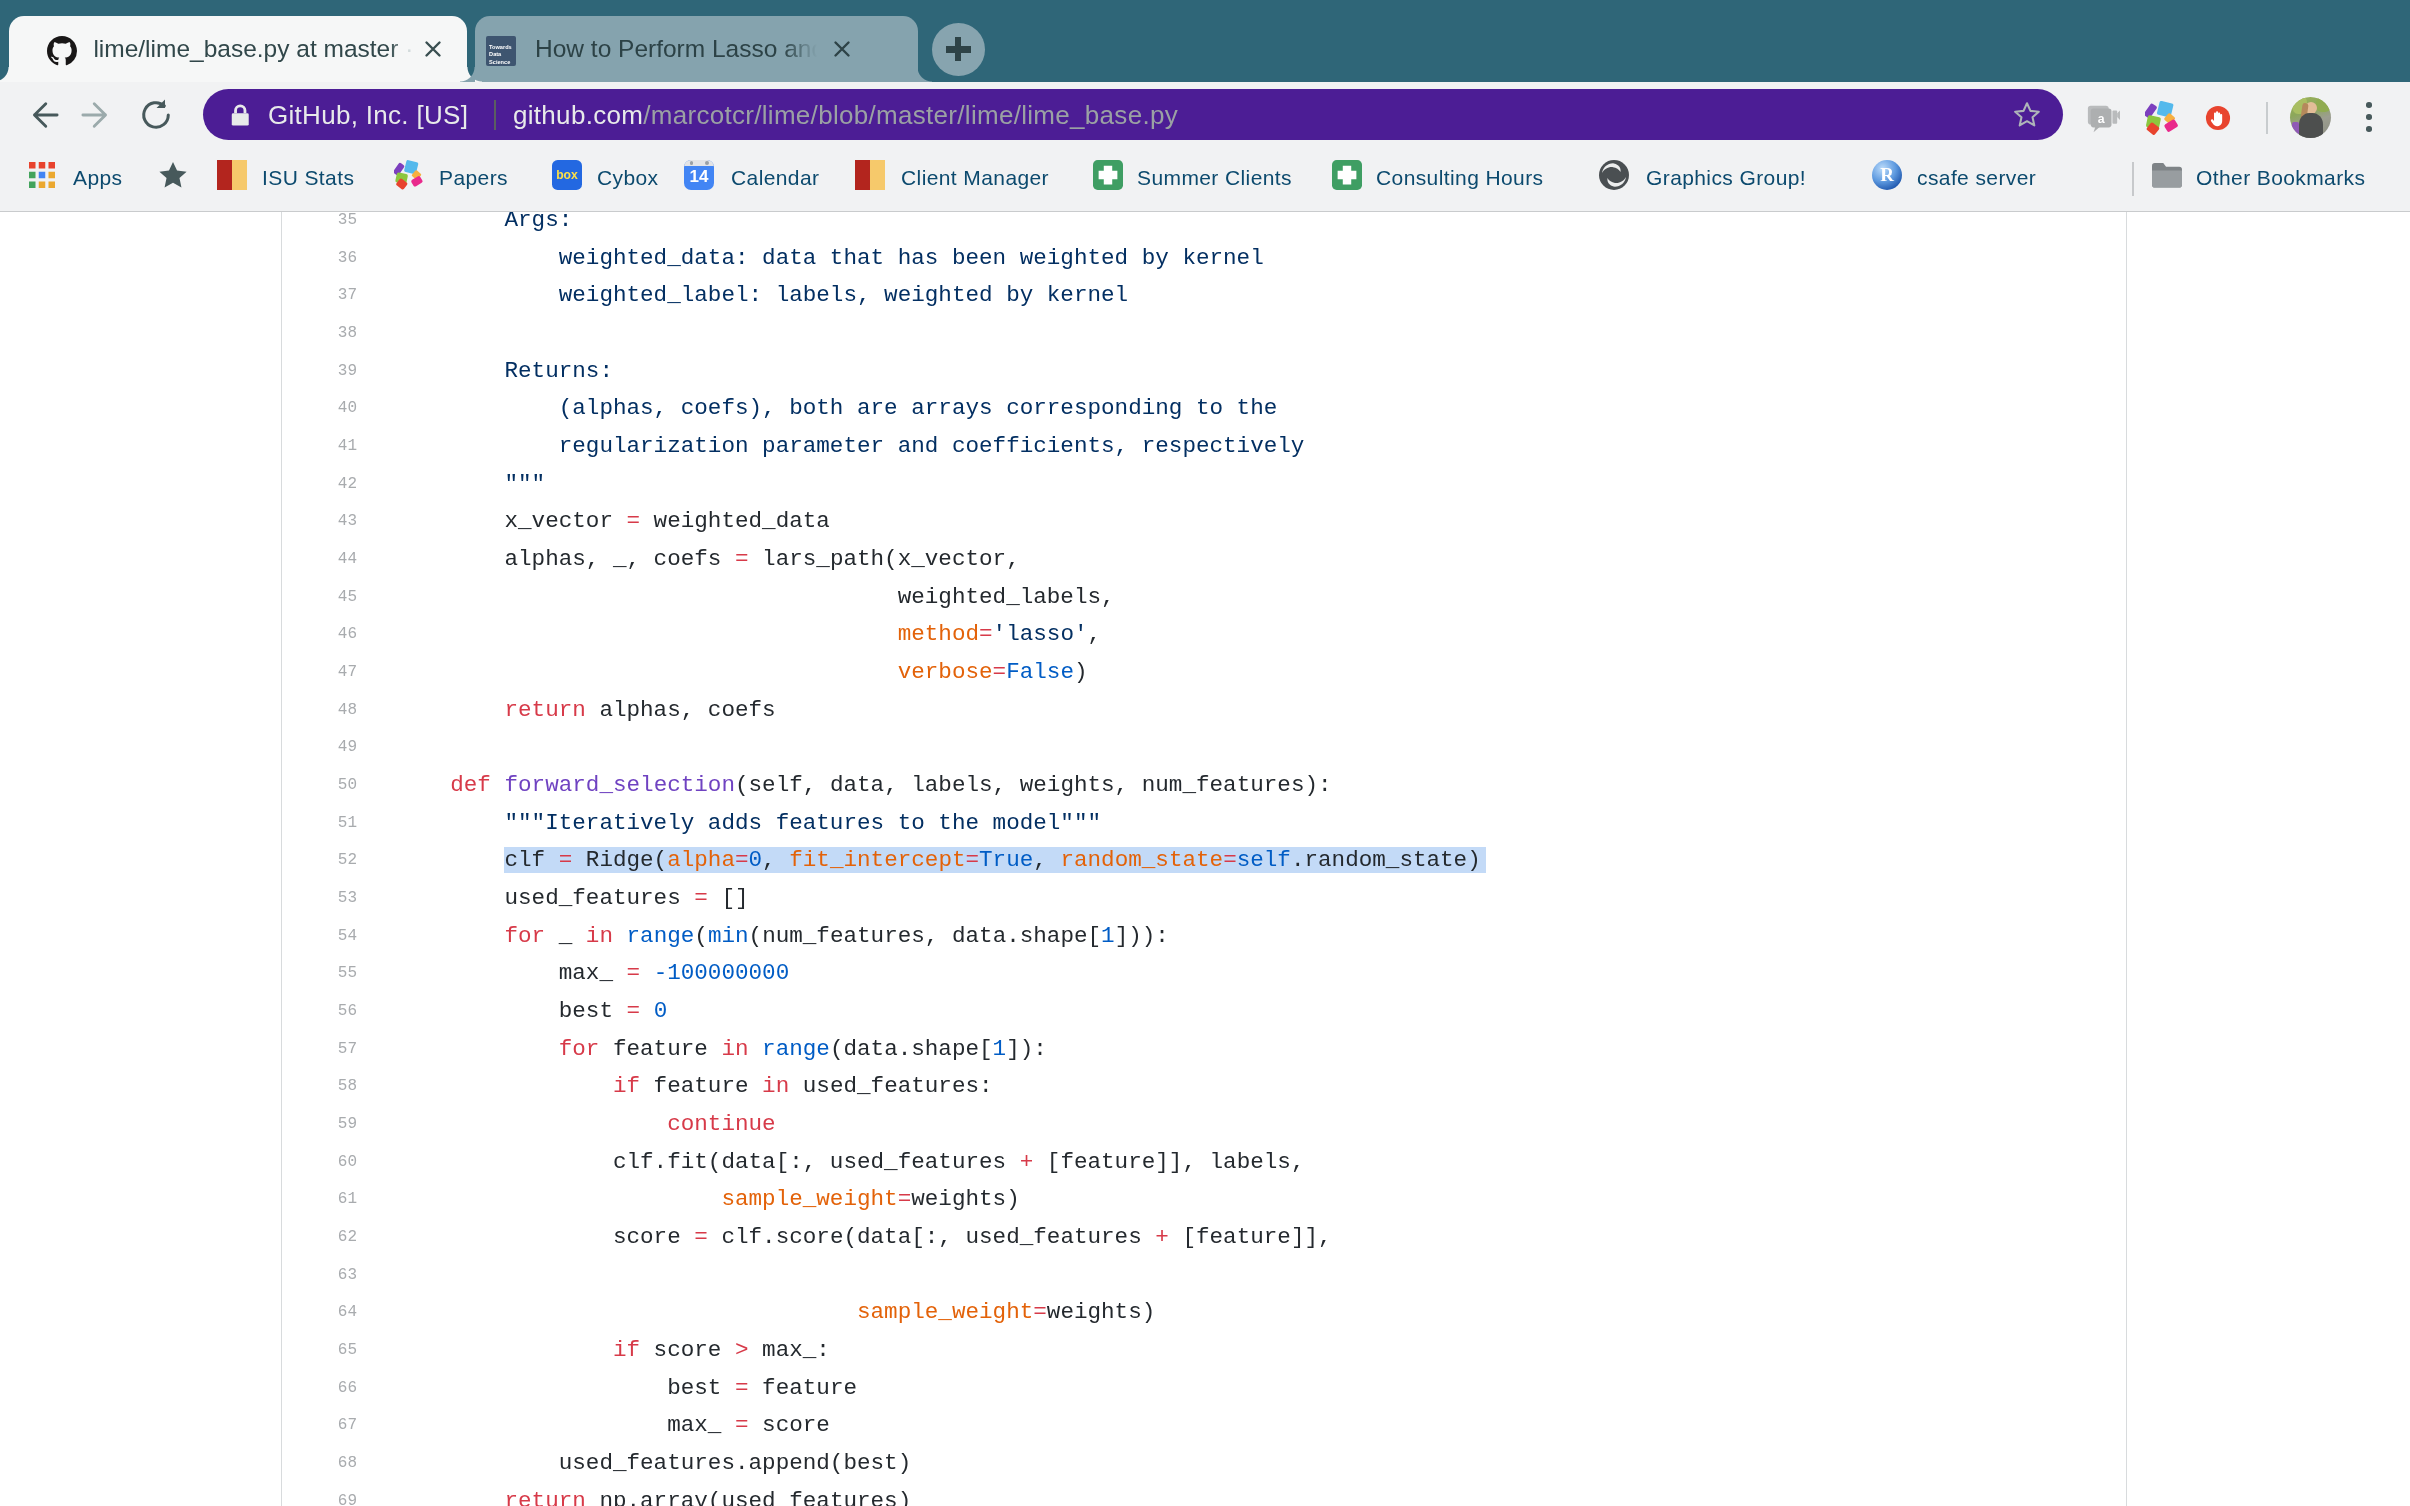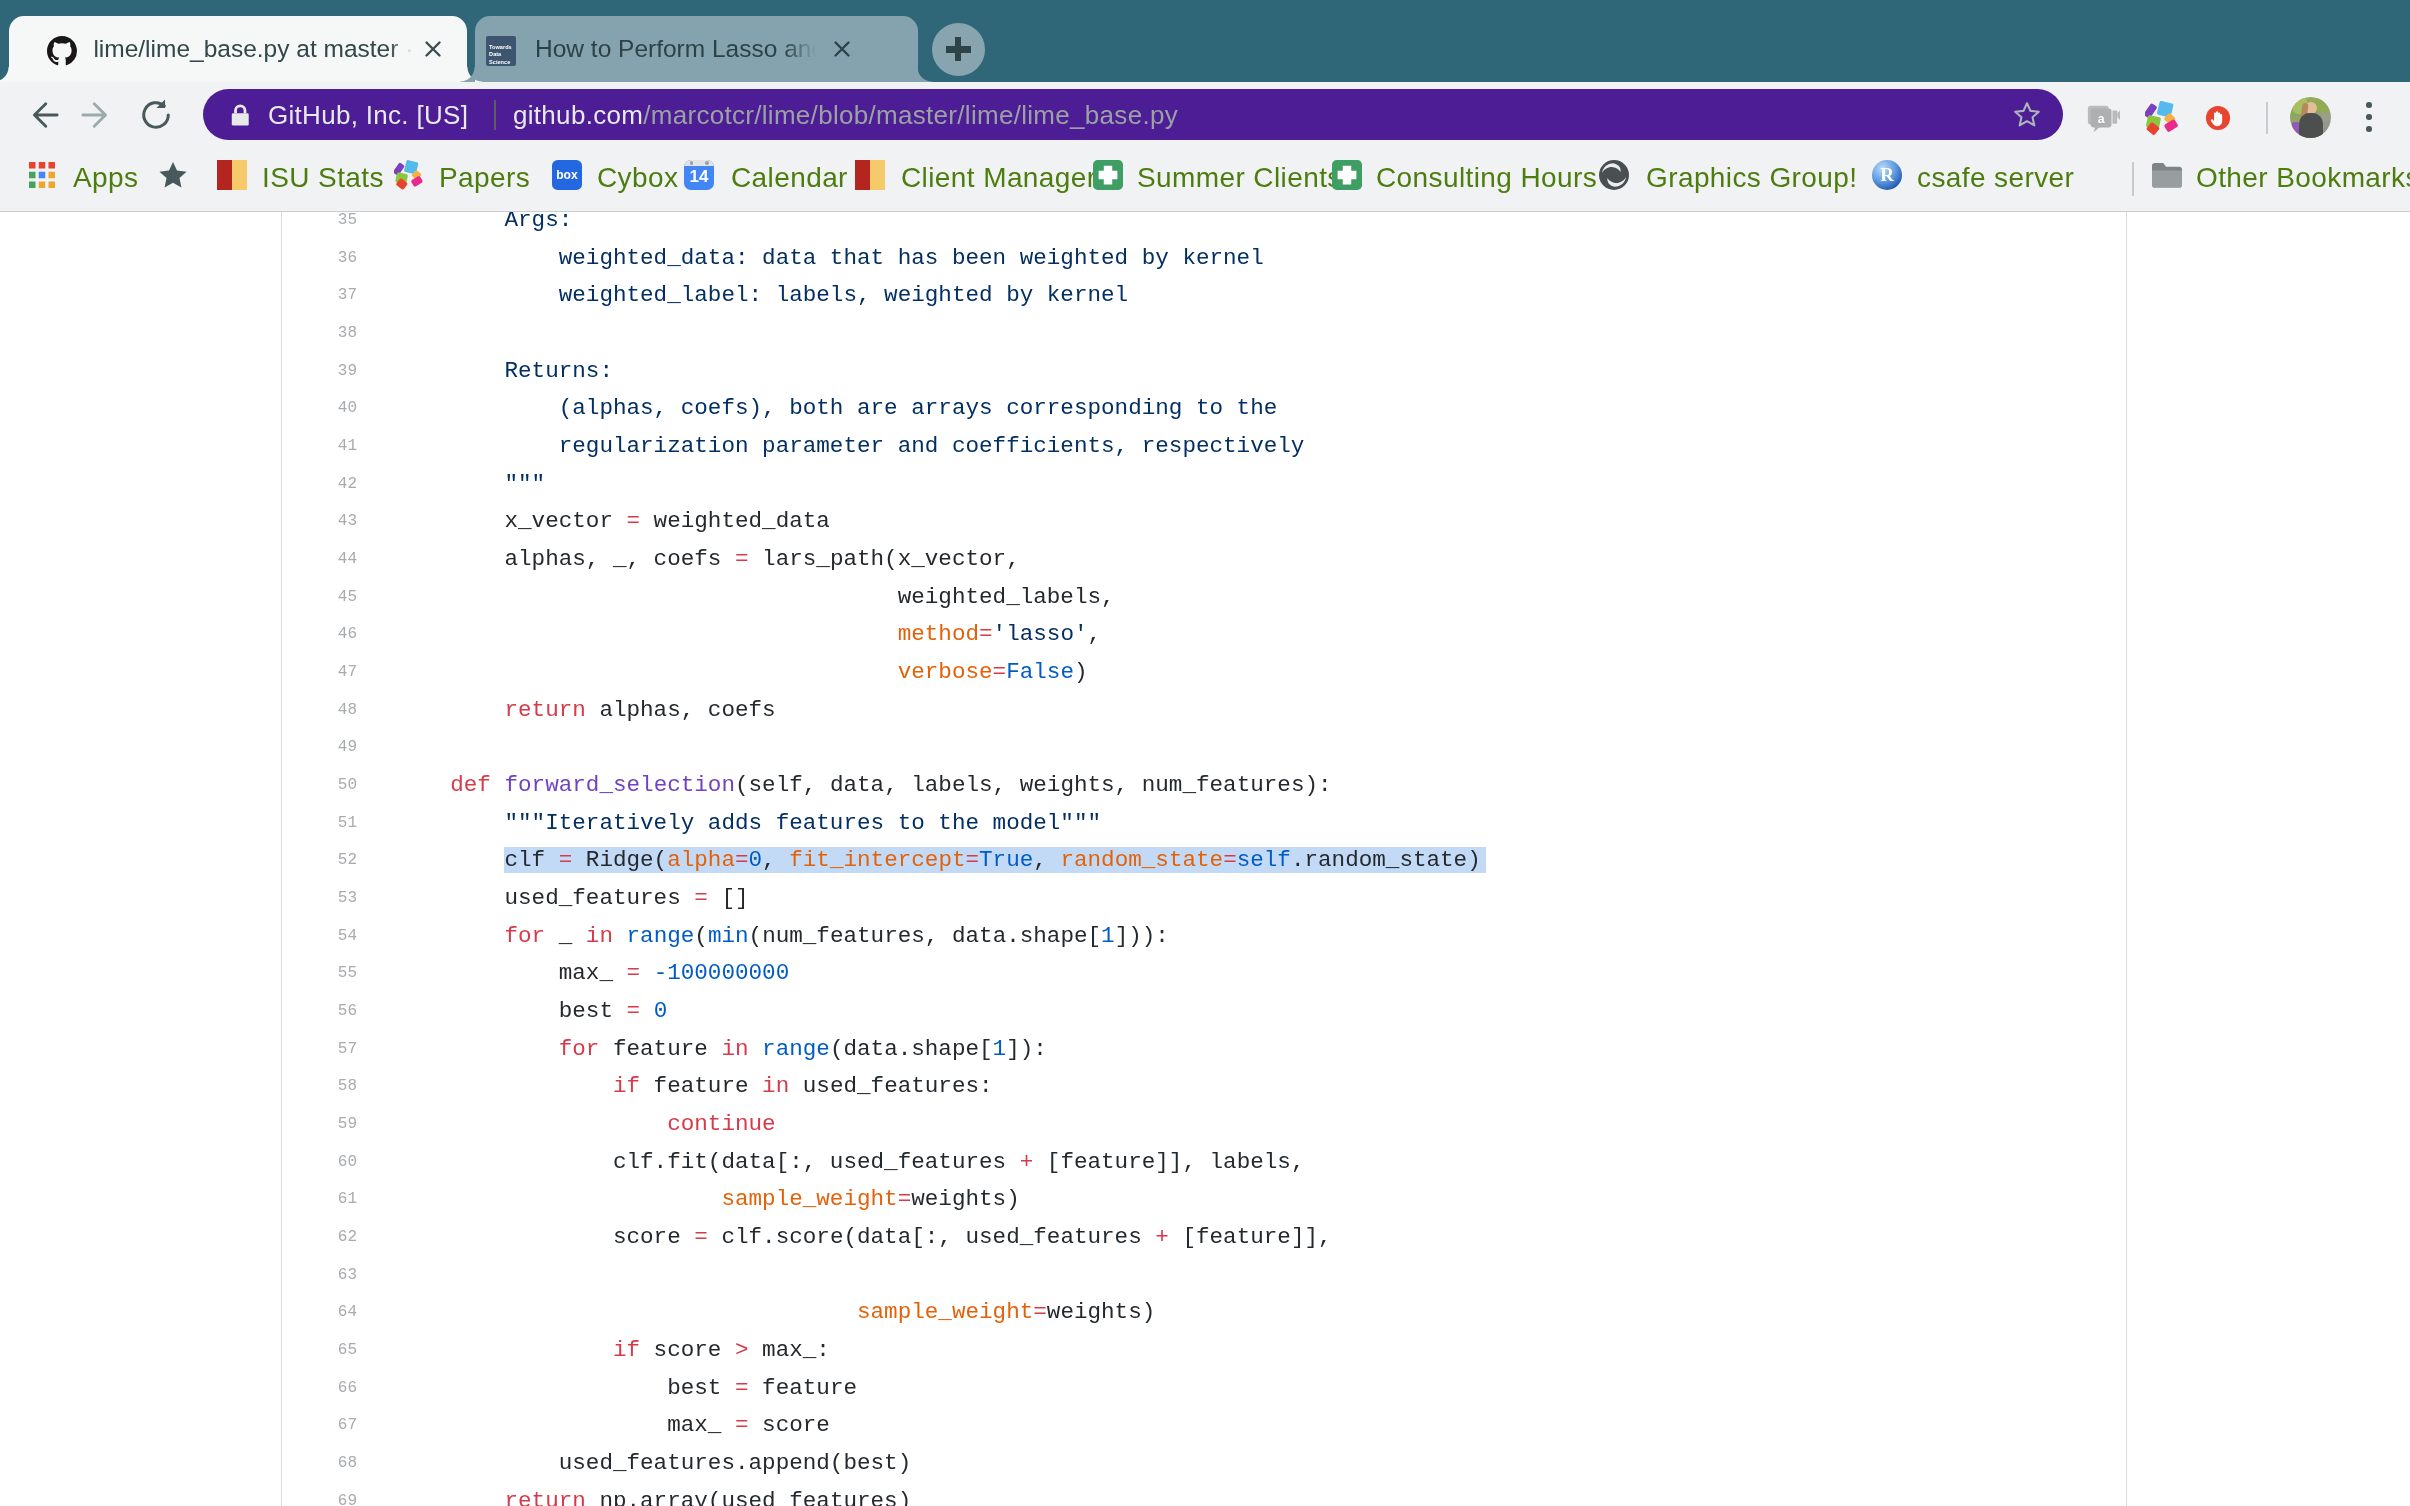--- a/index.html
+++ b/index.html
@@ -12,21 +12,21 @@
 .tabtitle{position:absolute;top:0;height:66px;line-height:66px;font-family:"Liberation Sans",sans-serif;font-size:24.5px;white-space:nowrap;overflow:hidden;-webkit-mask-image:linear-gradient(to right,#000 calc(100% - 34px),rgba(0,0,0,0));mask-image:linear-gradient(to right,#000 calc(100% - 34px),rgba(0,0,0,0));}
 .tclose{position:absolute;top:20px;width:26px;height:26px;}
 .tclose svg{display:block;}
 #newtab{position:absolute;left:932px;top:22.6px;width:53px;height:53px;border-radius:50%;background:#87A4AF;}
 #newtab:before{content:"";position:absolute;left:14px;top:23.5px;width:24.5px;height:6.6px;background:#2E4347;}
 #newtab:after{content:"";position:absolute;left:22.6px;top:14px;width:6.6px;height:24.5px;background:#2E4347;}
 #toolbar{position:absolute;left:0;top:82px;width:2411px;height:66px;background:#F1F2F3;}
 #omni{position:absolute;left:203px;top:6.6px;width:1860px;height:51px;border-radius:26px;background:#4c1d95;}
 #omni .otext{position:absolute;top:0;height:53px;line-height:53px;font-family:"Liberation Sans",sans-serif;font-size:26px;letter-spacing:0.3px;white-space:nowrap;}
 #bookbar{position:absolute;left:0;top:148px;width:2411px;height:64px;background:#F1F2F3;border-bottom:1.9px solid #C9CBCD;}
-.bk{position:absolute;top:0;height:60px;line-height:60px;font-family:"Liberation Sans",sans-serif;font-size:28px;letter-spacing:0.4px;color:#4d7c0f;white-space:nowrap;}
+.bk{position:absolute;top:0;height:60px;line-height:60px;font-family:"Liberation Sans",sans-serif;font-size:21px;letter-spacing:0.4px;color:#0c4a6e;white-space:nowrap;}
 .bkicon{position:absolute;top:12.2px;width:30px;height:30px;}
 #content{position:absolute;left:0;top:212px;width:2411px;height:1295px;background:#fff;overflow:hidden;}
 #blob{position:absolute;left:281px;top:0;width:1846px;height:1295px;border-left:1.9px solid #D8DBDD;border-right:1.9px solid #D8DBDD;}
 #code{position:absolute;left:0;top:-11.3px;width:2411px;font-family:"Liberation Mono",monospace;font-size:22.6px;line-height:38px;}
 .ln{position:absolute;left:0;width:2411px;height:38px;white-space:pre;}
 .num{position:absolute;left:282px;width:75px;text-align:right;color:#A8ABAE;font-size:16px;}
 .cd{position:absolute;left:396px;color:#24292E;}
 .k{color:#D73A49;}
 .fn{color:#6F42C1;}
 .s{color:#032F62;}
@@ -144,21 +144,21 @@
   <div class="bk" style="left:262px">ISU Stats</div>
   <svg class="bkicon abs" style="left:394px" width="30" height="30" viewBox="0 0 32 32">
     <rect x="12" y="1" width="13" height="13" rx="2" fill="#54B9EC" transform="rotate(14 18 7)"></rect>
     <rect x="2" y="3" width="7" height="13" rx="2" fill="#7C3FBE" transform="rotate(35 5 9)"></rect>
     <rect x="2" y="14" width="12" height="11" rx="2" fill="#8CC63E" transform="rotate(12 8 20)"></rect>
     <rect x="20" y="12" width="8" height="8" rx="1.5" fill="#F6B040" transform="rotate(40 24 16)"></rect>
     <rect x="3" y="21" width="10" height="9" rx="2" fill="#E8432D" transform="rotate(38 8 26)"></rect>
     <rect x="19" y="19" width="11" height="8" rx="2" fill="#E92A8C" transform="rotate(-32 24 23)"></rect>
   </svg>
   <div class="bk" style="left:439px">Papers</div>
-  <div class="bkicon" style="left:552px;background:#2368E1;border-radius:5.6px;color:#ffffff;font-family:'Liberation Sans',sans-serif;font-weight:bold;font-size:12.2px;text-align:center;line-height:30px;">box</div>
+  <div class="bkicon" style="left:552px;background:#2368E1;border-radius:5.6px;color:#fde047;font-family:'Liberation Sans',sans-serif;font-weight:bold;font-size:12.2px;text-align:center;line-height:30px;">box</div>
   <div class="bk" style="left:597px">Cybox</div>
   <div class="bkicon" style="left:684px;background:#4285F4;border-radius:7px;overflow:hidden;">
     <div class="abs" style="left:0;top:0;width:30px;height:5.6px;background:#E3E4E6;"></div>
     <div class="abs" style="left:5.6px;top:0.9px;width:3.8px;height:3.8px;background:#9AA0A6;border-radius:50%;"></div>
     <div class="abs" style="left:21px;top:0.9px;width:3.8px;height:3.8px;background:#9AA0A6;border-radius:50%;"></div>
     <div class="abs" style="left:0;top:3.8px;width:30px;height:26px;text-align:center;font-family:'Liberation Sans',sans-serif;font-size:17px;font-weight:bold;color:#fff;line-height:26px;">14</div>
   </div>
   <div class="bk" style="left:731px">Calendar</div>
   <div class="bkicon" style="left:855px;background:#B3251E"></div>
   <div class="bkicon" style="left:870px;width:15px;background:#F6C96B"></div>

